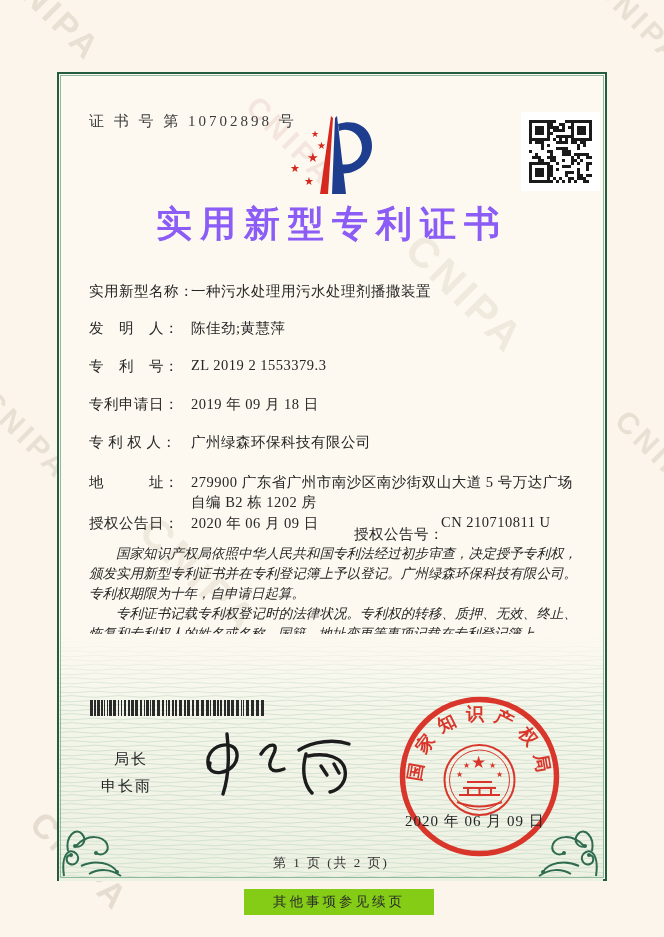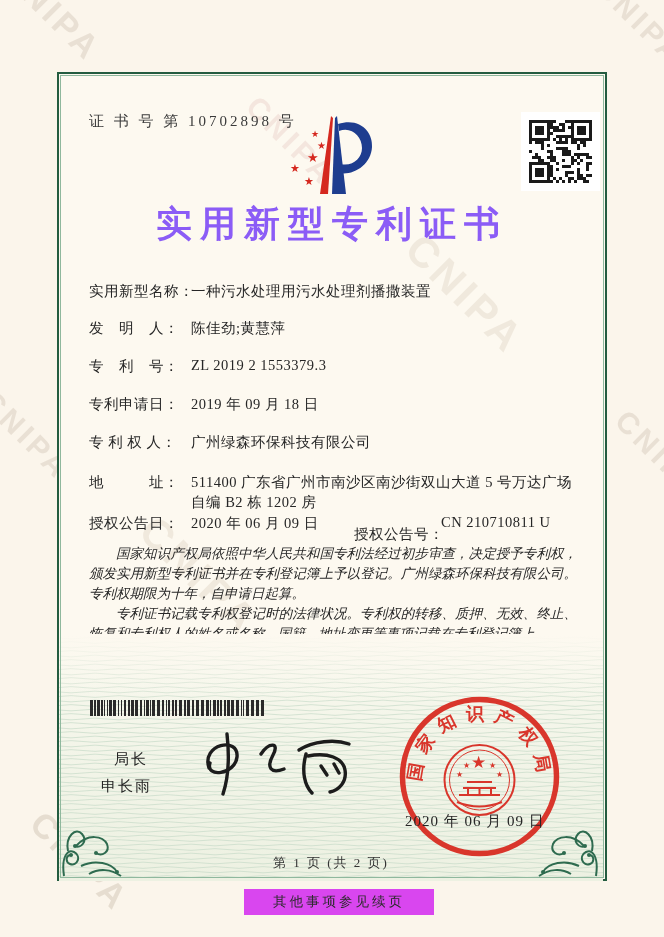--- a/index.html
+++ b/index.html
@@ -32,21 +32,21 @@
   .barcode{left:31px;top:66px;width:178px;height:16px;}
   .signer-title{left:55px;top:116px;font-size:15px;letter-spacing:2px;color:#222;}
   .signer-name{left:42px;top:143px;font-size:15px;letter-spacing:2px;color:#222;}
   .signature{left:126px;top:92px;}
   .seal{left:338px;top:60px;}
   .seal-date{left:346px;top:178px;font-size:15px;letter-spacing:1px;color:#262626;z-index:6;}
   .page-footer{left:0;top:220px;width:100%;text-align:center;font-size:13px;letter-spacing:2px;color:#333;}
   .flourish{z-index:2;}
   .fl-left{left:2px;top:172px;}
   .fl-right{left:476px;top:172px;transform:scaleX(-1);}
-  .continuation{position:absolute;left:244px;top:889px;width:178px;background:#d946ef;
+  .continuation{position:absolute;left:244px;top:889px;width:178px;background:#84cc16;
       text-align:center;font-size:13.5px;letter-spacing:3px;padding:4px 6px;color:#2b2b2b;z-index:3;}
   .wm-in{position:absolute;z-index:0;}
 </style>
 </head>
 <body>
 
 <div class="stage">
 
   <div class="wm" style="left:-10px;top:-8px;font-size:34px;color:#e9e0d4;">CNIPA</div>
   <div class="wm" style="left:584px;top:4px;font-size:30px;color:#e9e0d4;">CNIPA</div>
@@ -227,21 +227,21 @@
     <div class="frow" style="top:321px;">
       <span class="flabel">专利申请日：</span>
       <span class="fvalue">2019 年 09 月 18 日</span>
     </div>
     <div class="frow" style="top:359px;">
       <span class="flabel">专 利 权 人：</span>
       <span class="fvalue">广州绿森环保科技有限公司</span>
     </div>
     <div class="frow" style="top:399px;">
       <span class="flabel">地　　　址：</span>
-      <span class="fvalue">511400 广东省广州市南沙区南沙街双山大道 5 号万达广场</span>
+      <span class="fvalue">279900 广东省广州市南沙区南沙街双山大道 5 号万达广场</span>
       <span class="fvalue2">自编 B2 栋 1202 房</span>
     </div>
     <div class="frow" style="top:440px;">
       <span class="flabel">授权公告日：</span>
       <span class="fvalue">2020 年 06 月 09 日</span>
       <span style="position:absolute;left:295px;top:0;margin-top:11px;">授权公告号：</span>
       <span style="position:absolute;left:382px;top:0;">CN 210710811 U</span>
     </div>
 
     <div class="paras">

